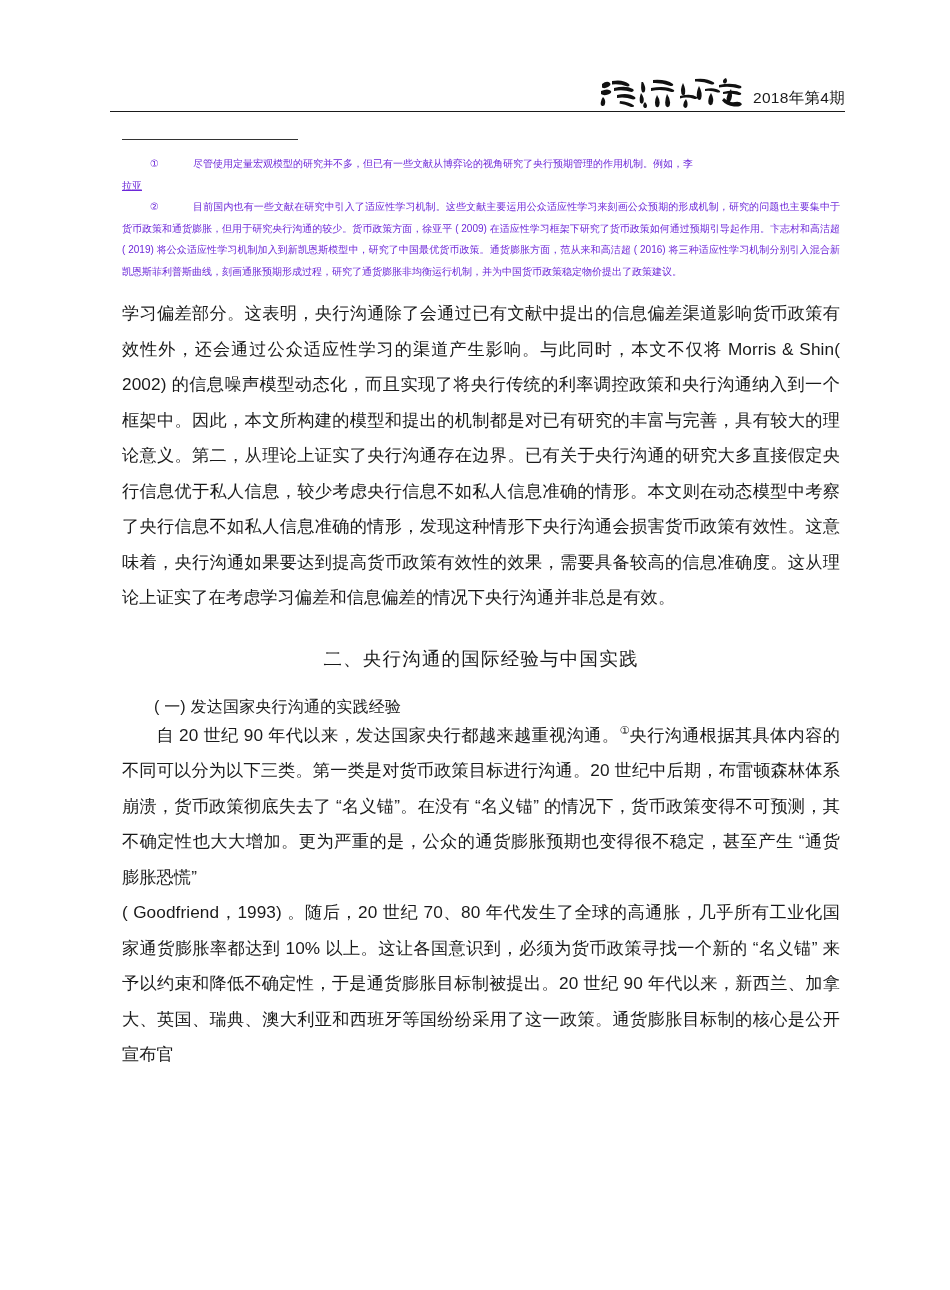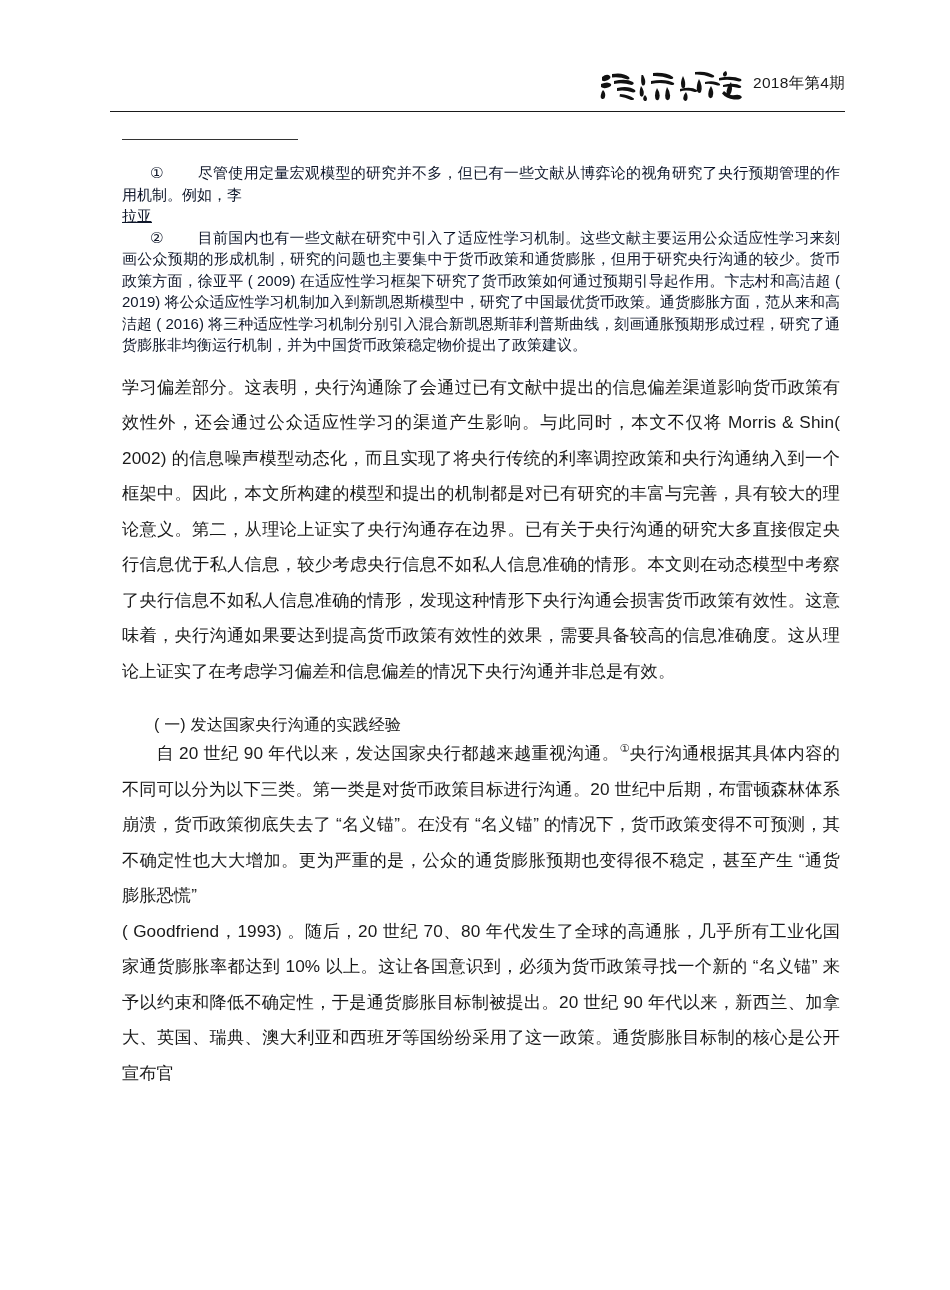--- a/index.html
+++ b/index.html
@@ -21,21 +21,21 @@
   }
 
   
   .header {
     position: absolute;
     left: 110px;
     top: 60px;
     width: 735px;
     height: 52px;
     display: flex;
-    align-items: center;
+    align-items: flex-end;
     justify-content: flex-end;
     gap: 6px;
     border-bottom: 1.3px solid #1a1a1a;
     padding-bottom: 3px;
     box-sizing: border-box;
   }
   .journal-mark {
     display: block;
     height: 34px;
     width: 150px;
@@ -73,26 +73,26 @@
   }
 
   
   .fn-rule {
     width: 176px;
     height: 0;
     border-top: 1.1px solid #333;
     margin: 11px 0 0 0;
   }
   .footnotes {
-    margin-top: 22px;
-    font-size: 15px;
+    margin-top: 13px;
+    font-size: 10px;
     line-height: 21.5px;
     text-align: justify;
     text-justify: inter-character;
-    color: #0f172a;
+    color: #6d28d9;
   }
   p.fn {
     margin: 0;
     text-indent: 0;
   }
   p.fn .fn-marker {
     display: inline-block;
     margin-left: 28px;
     margin-right: 34px;
   }
@@ -172,20 +172,21 @@
       </p>
       <p class="fn">
         <span class="fn-marker">②</span><span>目前国内也有一些文献在研究中引入了适应性学习机制。这些文献主要运用公众适应性学习来刻画公众预期的形成机制，研究的问题也主要集中于货币政策和通货膨胀，但用于研究央行沟通的较少。货币政策方面，徐亚平 ( 2009) 在适应性学习框架下研究了货币政策如何通过预期引导起作用。卞志村和高洁超 ( 2019) 将公众适应性学习机制加入到新凯恩斯模型中，研究了中国最优货币政策。通货膨胀方面，范从来和高洁超 ( 2016) 将三种适应性学习机制分别引入混合新凯恩斯菲利普斯曲线，刻画通胀预期形成过程，研究了通货膨胀非均衡运行机制，并为中国货币政策稳定物价提出了政策建议。</span>
       </p>
     </div>
 
     <div class="gap-sm"></div>
 
     <p class="body">学习偏差部分。这表明，央行沟通除了会通过已有文献中提出的信息偏差渠道影响货币政策有效性外，还会通过公众适应性学习的渠道产生影响。与此同时，本文不仅将 Morris &amp; Shin( 2002) 的信息噪声模型动态化，而且实现了将央行传统的利率调控政策和央行沟通纳入到一个框架中。因此，本文所构建的模型和提出的机制都是对已有研究的丰富与完善，具有较大的理论意义。第二，从理论上证实了央行沟通存在边界。已有关于央行沟通的研究大多直接假定央行信息优于私人信息，较少考虑央行信息不如私人信息准确的情形。本文则在动态模型中考察了央行信息不如私人信息准确的情形，发现这种情形下央行沟通会损害货币政策有效性。这意味着，央行沟通如果要达到提高货币政策有效性的效果，需要具备较高的信息准确度。这从理论上证实了在考虑学习偏差和信息偏差的情况下央行沟通并非总是有效。</p>
 
+    <h2 class="section">二、央行沟通的国际经验与中国实践</h2>
 
     <h3 class="subsection">( 一) 发达国家央行沟通的实践经验</h3>
 
     <p class="body indent"><span>自 20 世纪 90 年代以来，发达国家央行都越来越重视沟通。</span><span class="sup">①</span><span>央行沟通根据其具体内容的不同可以分为以下三类。第一类是对货币政策目标进行沟通。20 世纪中后期，布雷顿森林体系崩溃，货币政策彻底失去了 “名义锚”。在没有 “名义锚” 的情况下，货币政策变得不可预测，其不确定性也大大增加。更为严重的是，公众的通货膨胀预期也变得很不稳定，甚至产生 “通货膨胀恐慌”</span></p>
 
     <p class="body">( Goodfriend，1993) 。随后，20 世纪 70、80 年代发生了全球的高通胀，几乎所有工业化国家通货膨胀率都达到 10% 以上。这让各国意识到，必须为货币政策寻找一个新的 “名义锚” 来予以约束和降低不确定性，于是通货膨胀目标制被提出。20 世纪 90 年代以来，新西兰、加拿大、英国、瑞典、澳大利亚和西班牙等国纷纷采用了这一政策。通货膨胀目标制的核心是公开宣布官</p>
 
   </div>
 </div>
 

